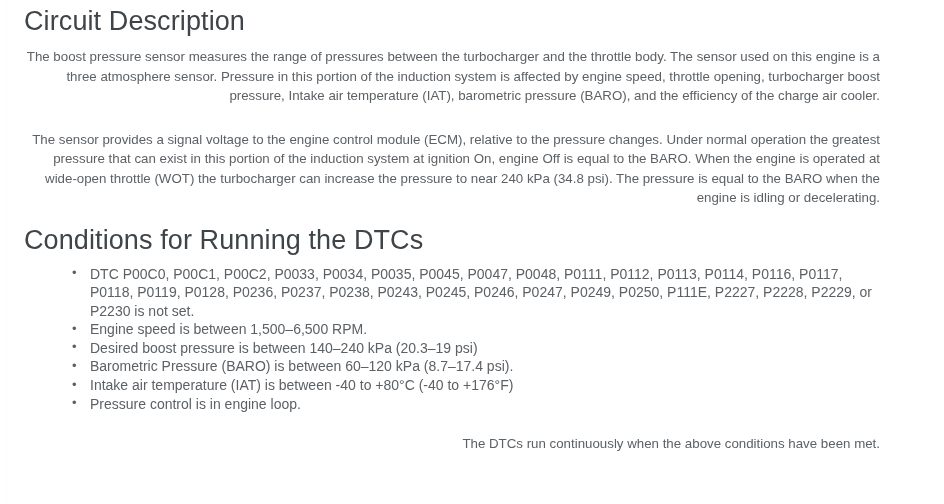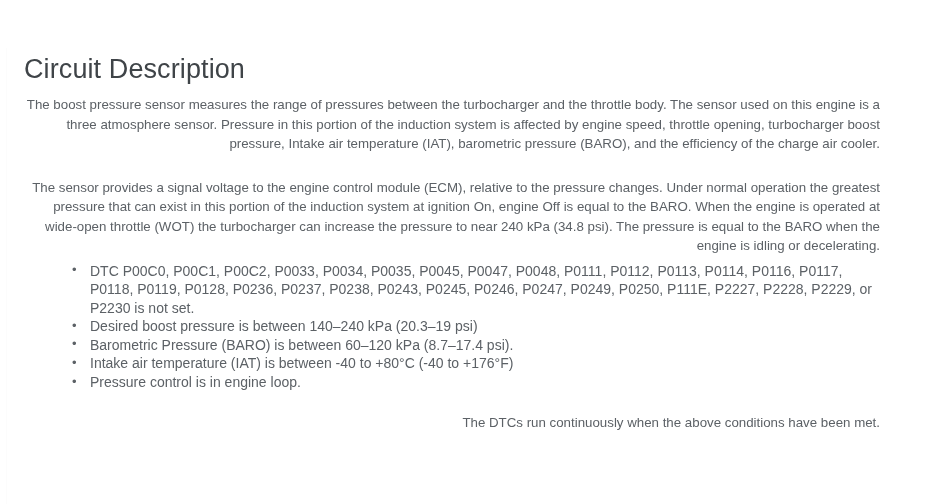--- a/index.html
+++ b/index.html
@@ -24,21 +24,21 @@
   }
   h1.section-heading {
     margin: 0;
     padding: 0;
     font-size: 27px;
     line-height: 38px;
     font-weight: 300;
     color: #3f4448;
     letter-spacing: 0.1px;
   }
-  h1.heading-1 { padding-top: 2px; margin-top: 48px; }
+  h1.heading-1 { padding-top: 2px; }
   h1.heading-2 { padding-top: 13px; }
   p.body-text {
     margin: 0;
     padding: 0;
     font-size: 13.3px;
     line-height: 19.5px;
     color: #5c6166;
     max-width: 856px;
     text-align: right;
   }
@@ -83,23 +83,25 @@
 <div class="page">
 
   <div class="left-rule"></div>
 
   <h1 class="section-heading heading-1">Circuit Description</h1>
 
   <p class="body-text para-1">The boost pressure sensor measures the range of pressures between the turbocharger and the throttle body. The sensor used on this engine is a three atmosphere sensor. Pressure in this portion of the induction system is affected by engine speed, throttle opening, turbocharger boost pressure, Intake air temperature (IAT), barometric pressure (BARO), and the efficiency of the charge air cooler.</p>
 
   <p class="body-text para-2">The sensor provides a signal voltage to the engine control module (ECM), relative to the pressure changes. Under normal operation the greatest pressure that can exist in this portion of the induction system at ignition On, engine Off is equal to the BARO. When the engine is operated at wide-open throttle (WOT) the turbocharger can increase the pressure to near 240 kPa (34.8 psi). The pressure is equal to the BARO when the engine is idling or decelerating.</p>
 
+  <h1 class="section-heading heading-2">Conditions for Running the DTCs</h1>
 
   <ul class="conditions-list">
     <li>DTC P00C0, P00C1, P00C2, P0033, P0034, P0035, P0045, P0047, P0048, P0111, P0112, P0113, P0114, P0116, P0117, P0118, P0119, P0128, P0236, P0237, P0238, P0243, P0245, P0246, P0247, P0249, P0250, P111E, P2227, P2228, P2229, or P2230 is not set.</li>
+    <li>Engine speed is between 1,500–6,500 RPM.</li>
     <li>Desired boost pressure is between 140–240 kPa (20.3–19 psi)</li>
     <li>Barometric Pressure (BARO) is between 60–120 kPa (8.7–17.4 psi).</li>
     <li>Intake air temperature (IAT) is between -40 to +80°C (-40 to +176°F)</li>
     <li>Pressure control is in engine loop.</li>
   </ul>
 
   <p class="body-text closing">The DTCs run continuously when the above conditions have been met.</p>
 
 </div>
 

